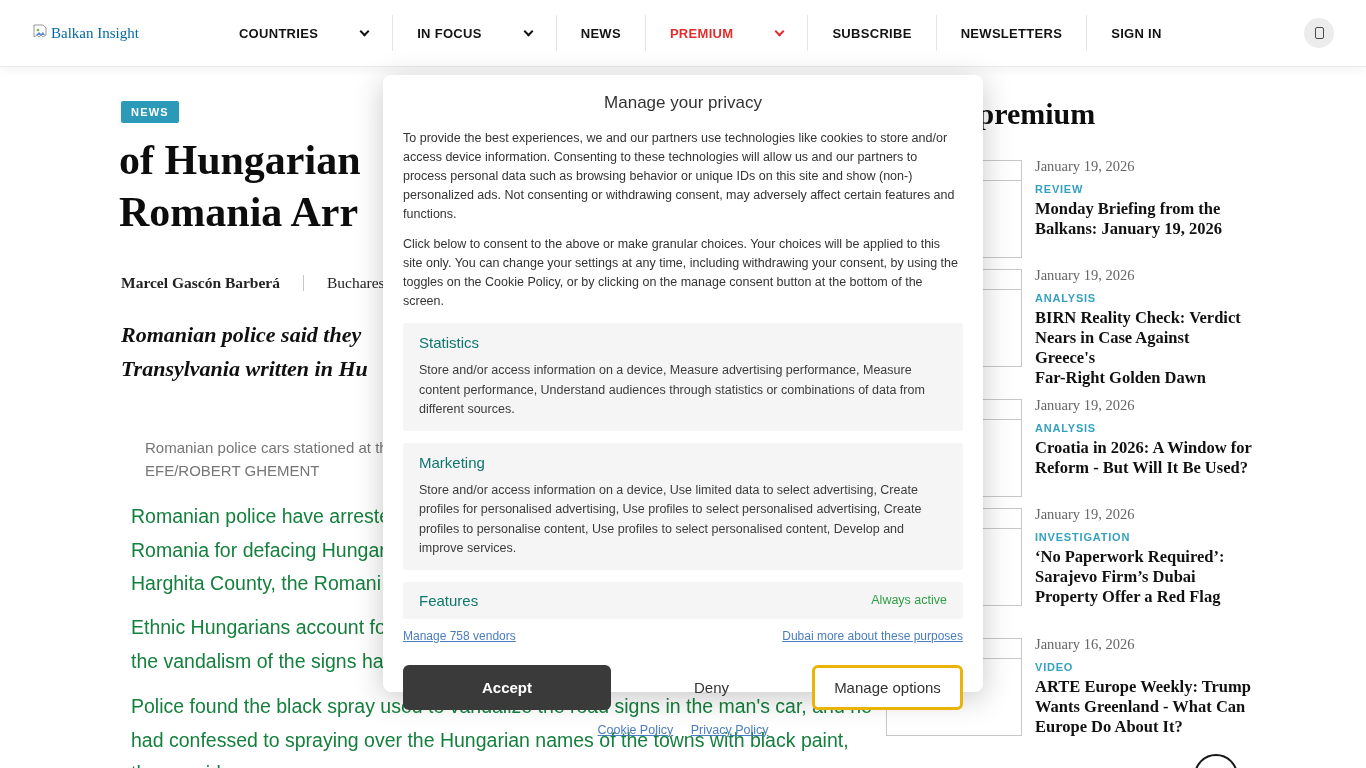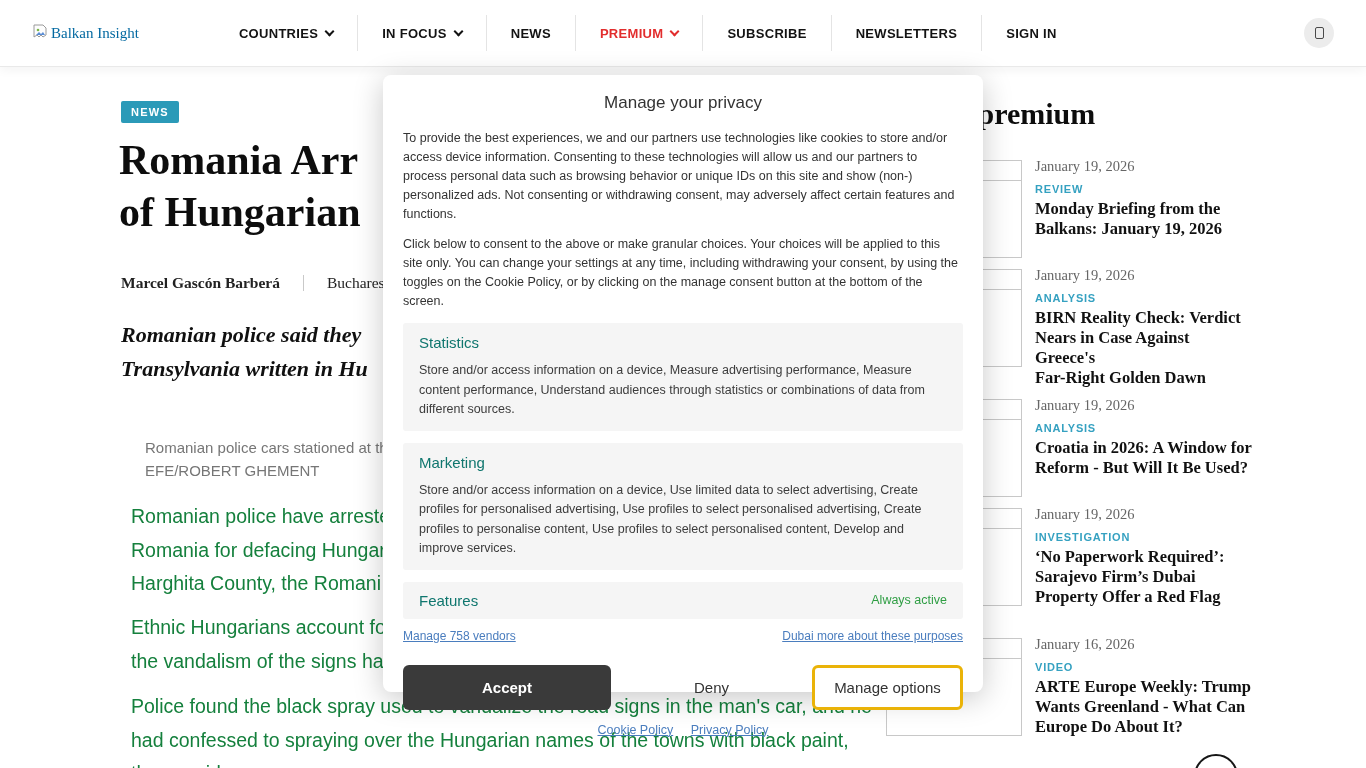--- a/index.html
+++ b/index.html
@@ -12,21 +12,21 @@
   .header {
     position:absolute; left:0; top:0; width:1366px; height:66px; background:#fff;
     display:flex; align-items:center; padding:0 32px; z-index:5;
     box-shadow:0 1px 0 #e9e9e9, 0 4px 10px rgba(0,0,0,.05);
   }
   .logo { display:flex; align-items:flex-end; gap:3px; font-family:"Liberation Serif", serif; font-size:15px; color:#0369a1; cursor:pointer; }
   .logo svg { display:block; margin-bottom:2px; }
   .nav { display:flex; align-items:center; margin-left:76px; height:100%; }
   .nav-item {
     padding:0 24px; font-size:13px; font-weight:bold; letter-spacing:.3px; color:#131313;
-    display:flex; align-items:center; height:100%; cursor:pointer; white-space:nowrap;
+    display:flex; align-items:center; height:100%; cursor:pointer; white-space:nowrap;gap:35px;
   }
   .nav-item.premium { color:#e22d2d; }
   .nav-sep { width:1px; height:36px; background:#e4e4e4; }
   .chev {
     display:inline-block; width:7px; height:7px; margin-left:8px; margin-top:-4px;
     border-right:2px solid currentColor; border-bottom:2px solid currentColor;
     transform:rotate(45deg);
   }
   .header-circle {
     margin-left:auto; width:30px; height:30px; border-radius:50%; background:#ececec;
@@ -149,22 +149,22 @@
       </div>
     </nav>
     <div class="header-circle">
       <span class="glyph-box"></span>
     </div>
   </div>
 
   <div class="badge">NEWS</div>
 
   <div class="headline">
+    <div>of Hungarian</div>
     <div>Romania Arr</div>
-    <div>of Hungarian</div>
   </div>
 
   <div class="byline">
     <span class="author">Marcel Gascón Barberá</span>
     <span class="sep"></span>
     <span>Bucharest</span>
     <span class="sep"></span>
     <span>BIR</span>
   </div>
 

